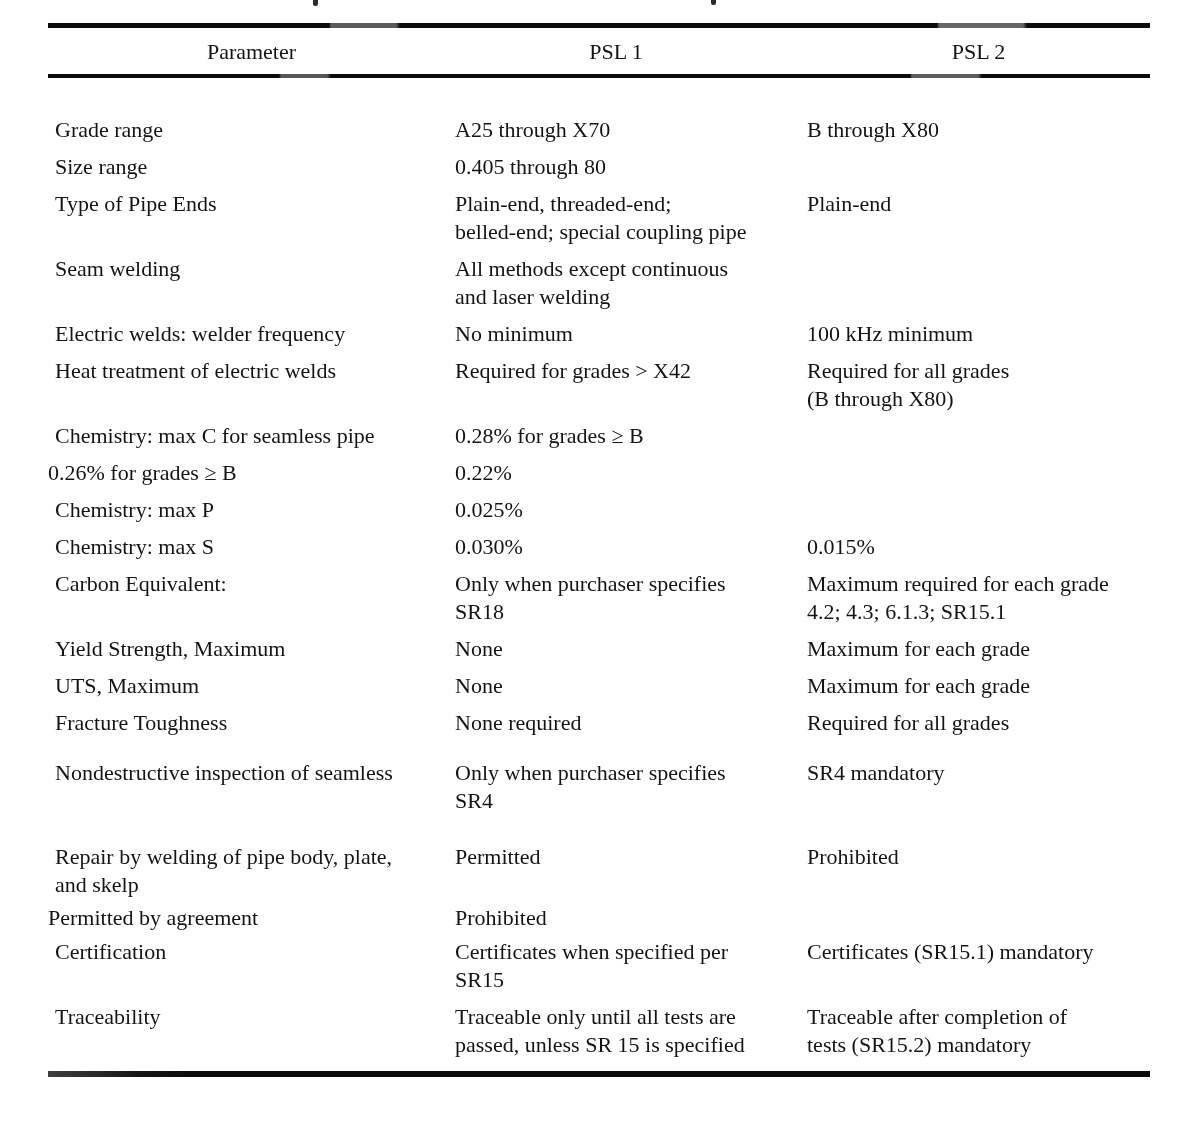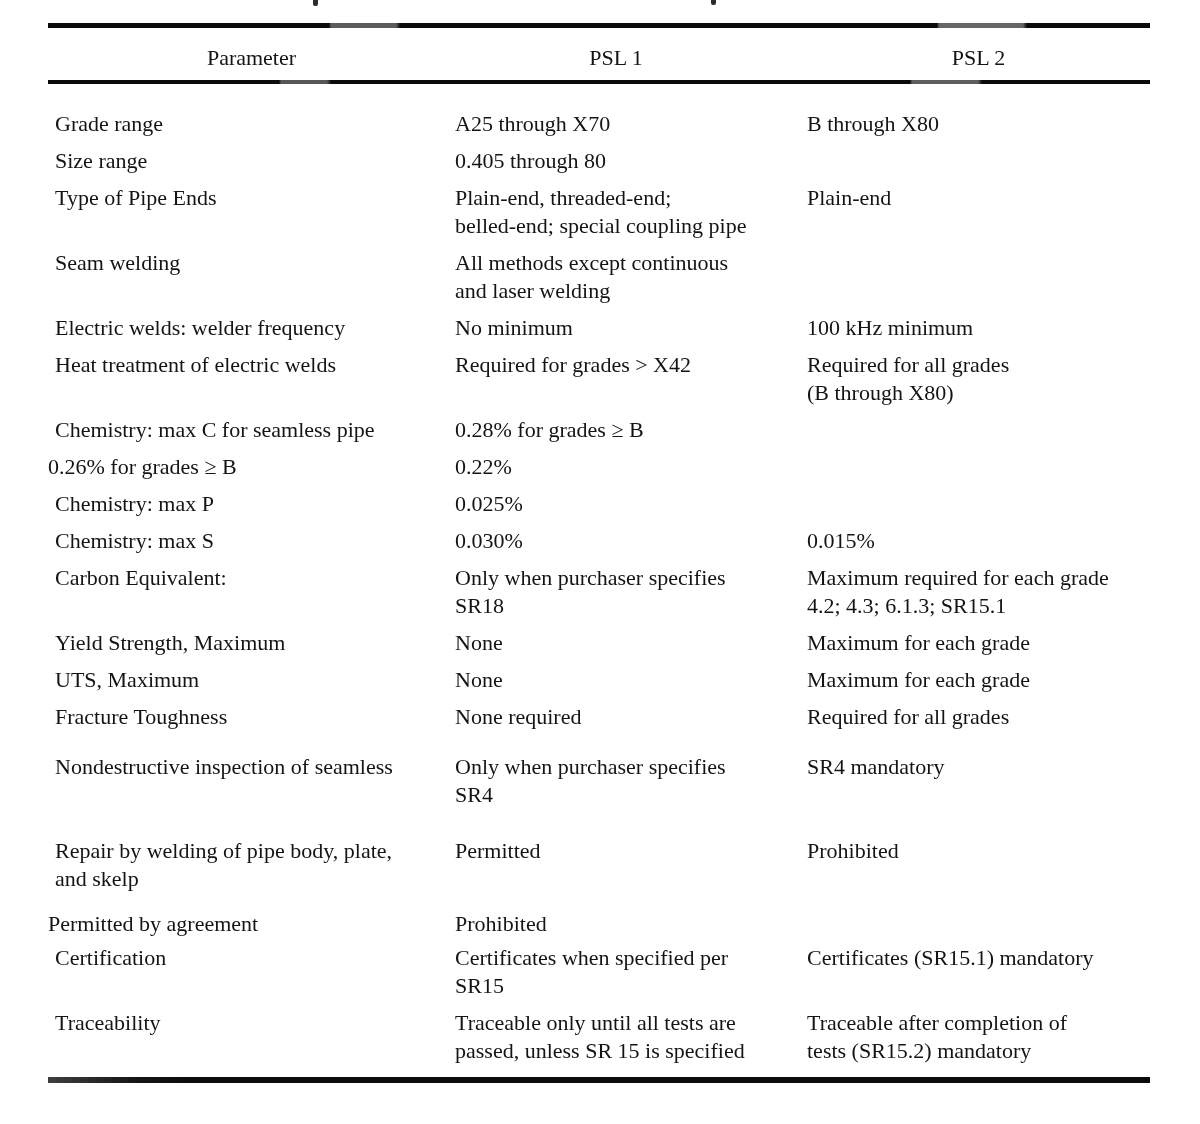--- a/index.html
+++ b/index.html
@@ -36,43 +36,43 @@
   }
   .rule.bottom{
     height:6px;margin-top:12px;
     background:linear-gradient(to right,
       #3f3f3f 0px,#151515 90px,#0b0b0b 140px,#0b0b0b 100%);
   }
 
   .header-row{
     display:grid;
     grid-template-columns:407px 352px 1fr;
-    padding:16px 0 8px 0;
+    padding:10px 0 8px 0;
     font-size:22px;line-height:28px;
   }
   .header-cell{text-align:center;}
   .header-cell.psl1{padding-right:30px;}
 
   .t-body{padding-top:26px;}
 
-  .group{margin-top:0;}
+  .group{margin-top:12px;}
   .group + .group{margin-top:3px;}
   .group.last-group{margin-top:22px;}
 
   .t-row{
     display:grid;
     grid-template-columns:407px 352px 1fr;
     font-size:22px;line-height:28px;
     margin-bottom:9px;
   }
   .cell{white-space:nowrap;}
   .cell.cell-param{padding-left:7px;white-space:normal;}
   
   .group.last-group .t-row:nth-child(1){margin-bottom:28px;}
-  .group.last-group .t-row:nth-child(2){margin-bottom:17px;}
+  .group.last-group .t-row:nth-child(2){margin-bottom:5px;}
   .group.last-group .t-row:nth-child(3){margin-bottom:6px;}
   .group.last-group .t-row:nth-child(5){margin-bottom:0;}
 
   sup{font-size:0.68em;vertical-align:super;line-height:0;}
   sub{font-size:0.68em;vertical-align:sub;line-height:0;}
 </style>
 </head>
 <body>
 
 <div class="page">

